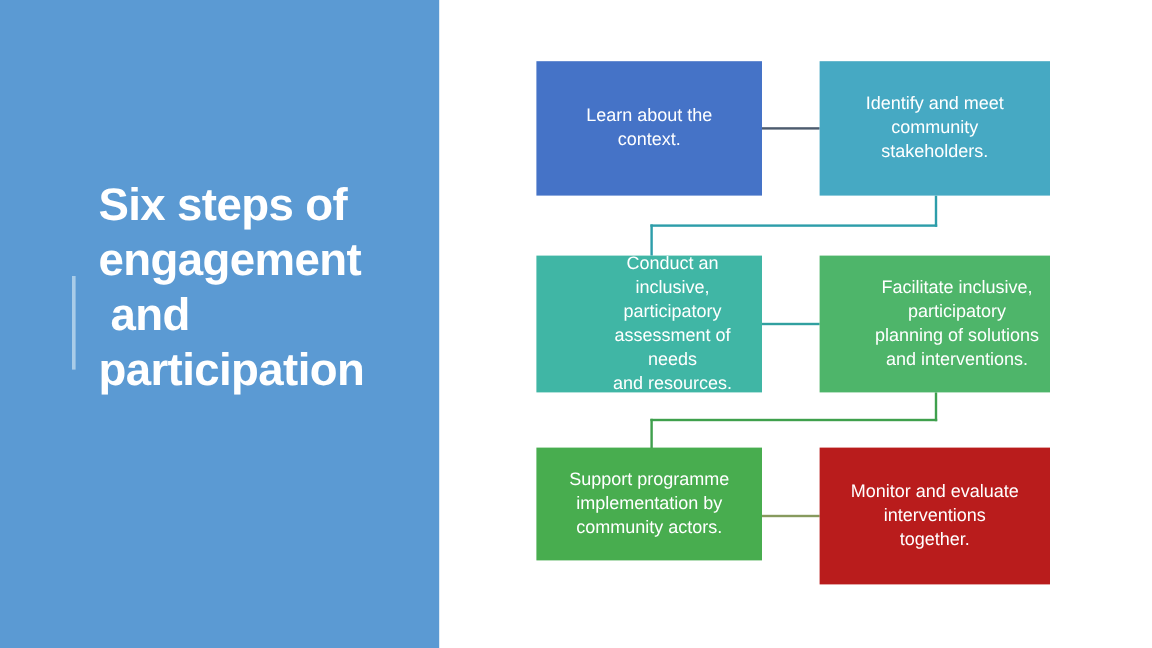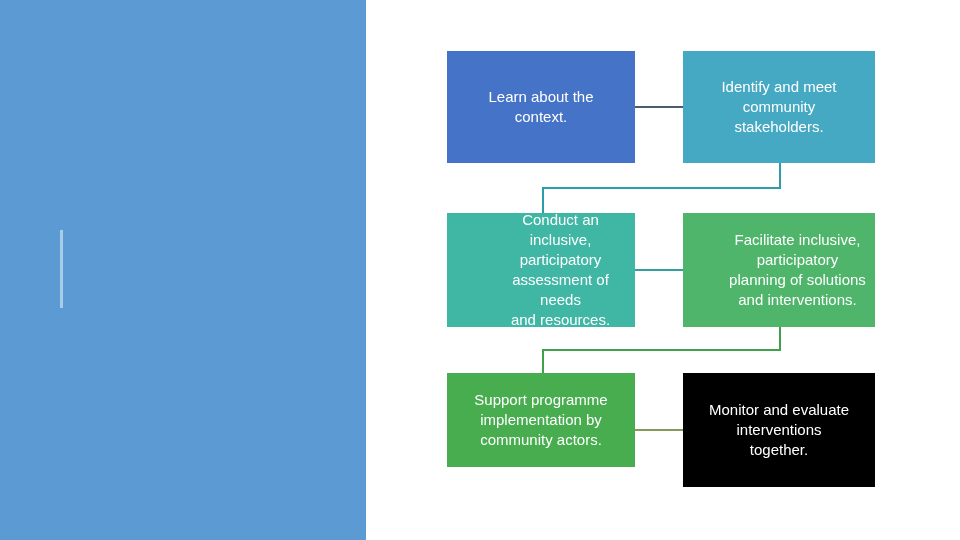--- a/index.html
+++ b/index.html
@@ -65,20 +65,24 @@
   .c4v2 { left: 542px; top: 349px; width: 2px;   height: 26px; }
   .c5   { left: 635px; top: 429px; width: 48px;  height: 2px; }
 </style>
 </head>
 <body>
 
 <div class="slide">
 
   <div class="panel" style="background-color: rgb(91, 154, 211);">
     <div class="accent" style="background-color: rgb(169, 204, 232);"></div>
+    <h1 class="title">Six steps of
+engagement
+ and
+participation</h1>
   </div>
 
   <div>
 
     <div class="conn c1" style="background-color: rgb(76, 91, 110);"></div>
     <div class="conn c2v1" style="background-color: rgb(45, 157, 170);"></div>
     <div class="conn c2h" style="background-color: rgb(45, 157, 170);"></div>
     <div class="conn c2v2" style="background-color: rgb(45, 157, 170);"></div>
     <div class="conn c3" style="background-color: rgb(49, 160, 160);"></div>
     <div class="conn c4v1" style="background-color: rgb(63, 160, 77);"></div>
@@ -105,21 +109,21 @@
       <span>Facilitate inclusive,
 participatory
 planning of solutions
 and interventions.</span>
     </div>
     <div class="box b5" style="background-color: rgb(72, 173, 79);">
       <span>Support programme
 implementation by
 community actors.</span>
     </div>
-    <div class="box b6" style="background-color: #000000;">
+    <div class="box b6" style="background-color: #b91c1c;">
       <span>Monitor and evaluate
 interventions
 together.</span>
     </div>
 
   </div>
 
 </div>
 
 </body></html>

